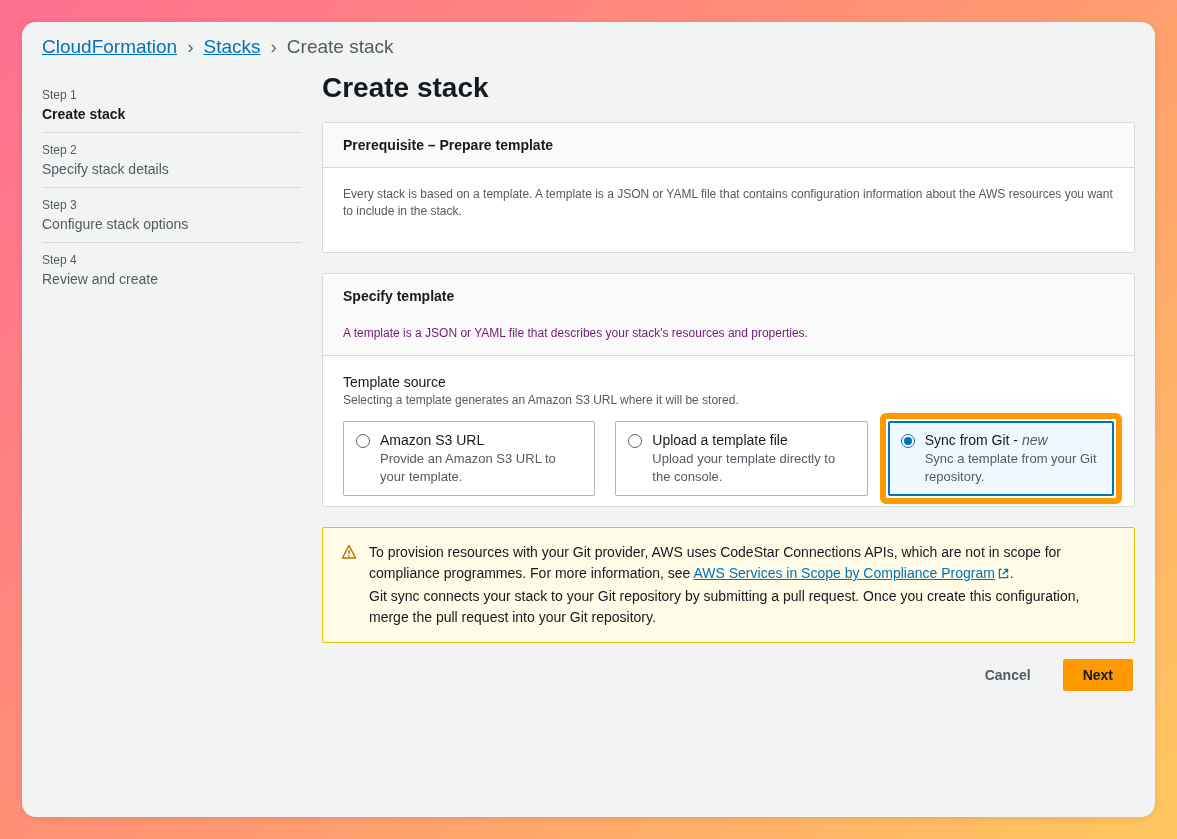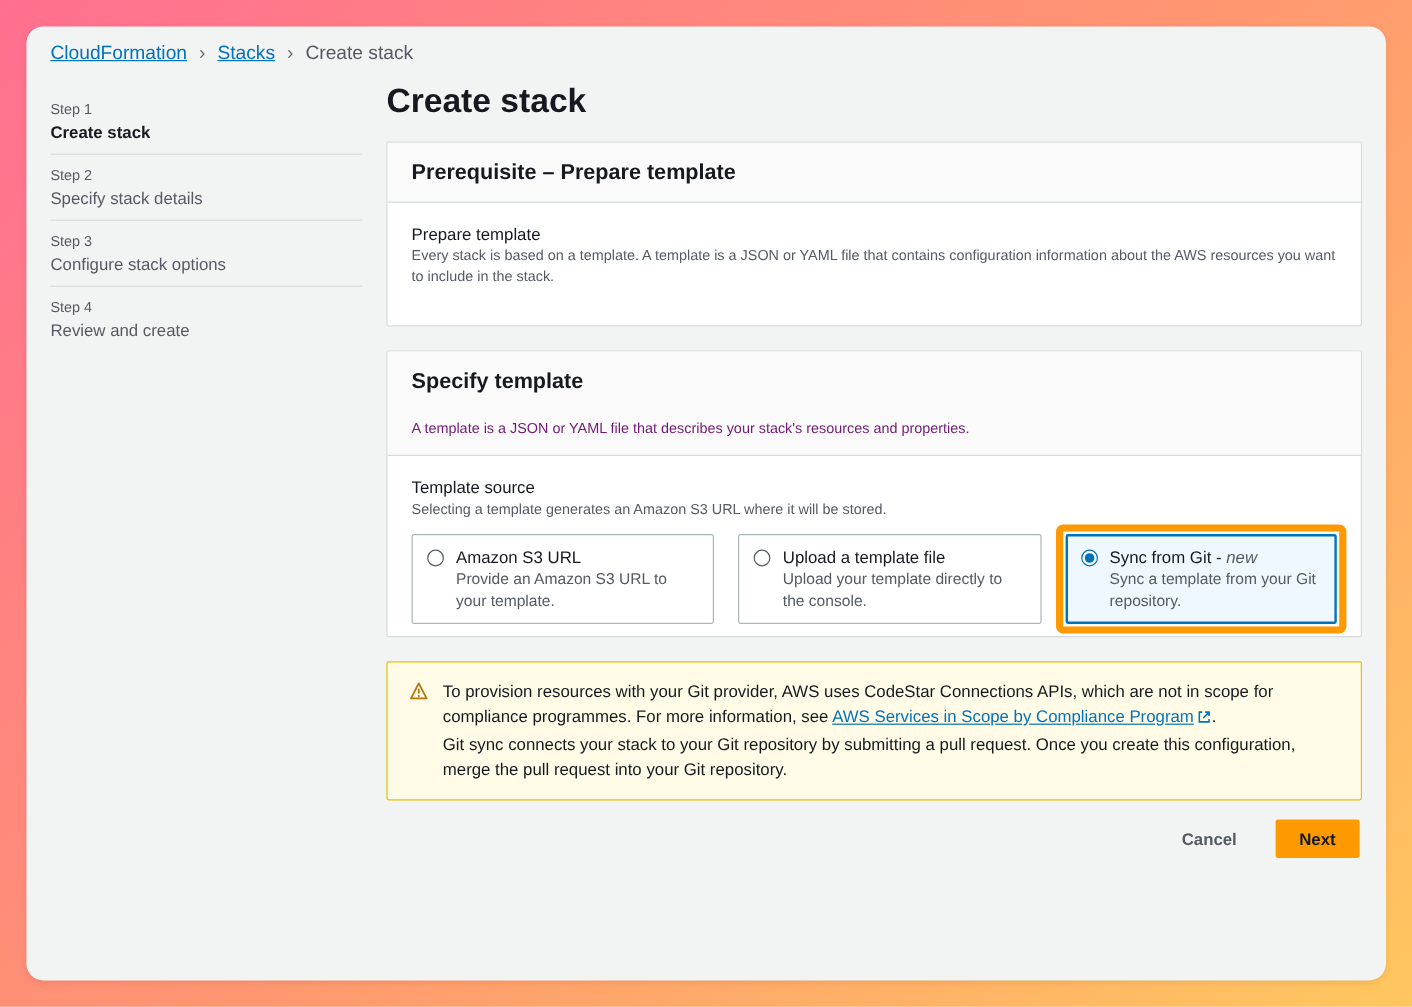--- a/index.html
+++ b/index.html
@@ -17,21 +17,21 @@
     overflow: hidden;
     box-shadow: 0 2px 6px rgba(0,0,0,0.08);
   }
 
   
   .breadcrumbs {
     display: flex;
     align-items: center;
     gap: 10px;
     padding: 14px 20px 6px 20px;
-    font-size: 16px;
+    font-size: 19px;
     text-align: center;
   }
   .breadcrumbs a { color: #0073bb; text-decoration: underline; cursor: pointer; }
   .breadcrumbs .chev { color: #666; }
   .breadcrumbs .current { color: #545b64; }
 
   .layout {
     display: flex;
     padding: 0 20px 0 20px;
   }
@@ -51,21 +51,21 @@
     background: #ffffff;
     border: 1px solid #d5dbdb;
     border-radius: 2px;
     margin-bottom: 20px;
   }
   .panel-header {
     padding: 14px 20px;
     border-bottom: 1px solid #d5dbdb;
     background: #fafafa;
   }
-  .panel-header h2 { font-size: 18px; font-weight: 700; color: #16191f; }
+  .panel-header h2 { font-size: 14px; font-weight: 700; color: #16191f; }
   .panel-subtitle { font-size: 12px; color: #701a75; margin-top: 21px; line-height: 1.4; }
   .panel-body { padding: 18px 20px 20px 20px; }
   .panel-body.tight-bottom { padding-bottom: 10px; }
 
   .field-label { font-size: 14px; font-weight: 400; color: #16191f; margin-bottom: 2px; }
   .field-desc { font-size: 12px; color: #545b64; line-height: 1.4; margin-bottom: 12px; }
 
   .radio-row { display: flex; gap: 20px; }
   .radio-row.three { gap: 20px; }
 
@@ -173,21 +173,20 @@
     </div>
 
     <div class="main">
       <h1 class="page-title">Create stack</h1>
 
       <div class="panel">
         <div class="panel-header">
           <h2>Prerequisite – Prepare template</h2>
         </div>
         <div class="panel-body">
-          <div class="field-label">Prepare template</div>
           <div class="field-desc">Every stack is based on a template. A template is a JSON or YAML file that contains configuration information about the AWS resources you want to include in the stack.</div>
         </div>
       </div>
 
       <div class="panel">
         <div class="panel-header">
           <h2>Specify template</h2>
           <div class="panel-subtitle">A template is a JSON or YAML file that describes your stack's resources and properties.</div>
         </div>
         <div class="panel-body tight-bottom">

